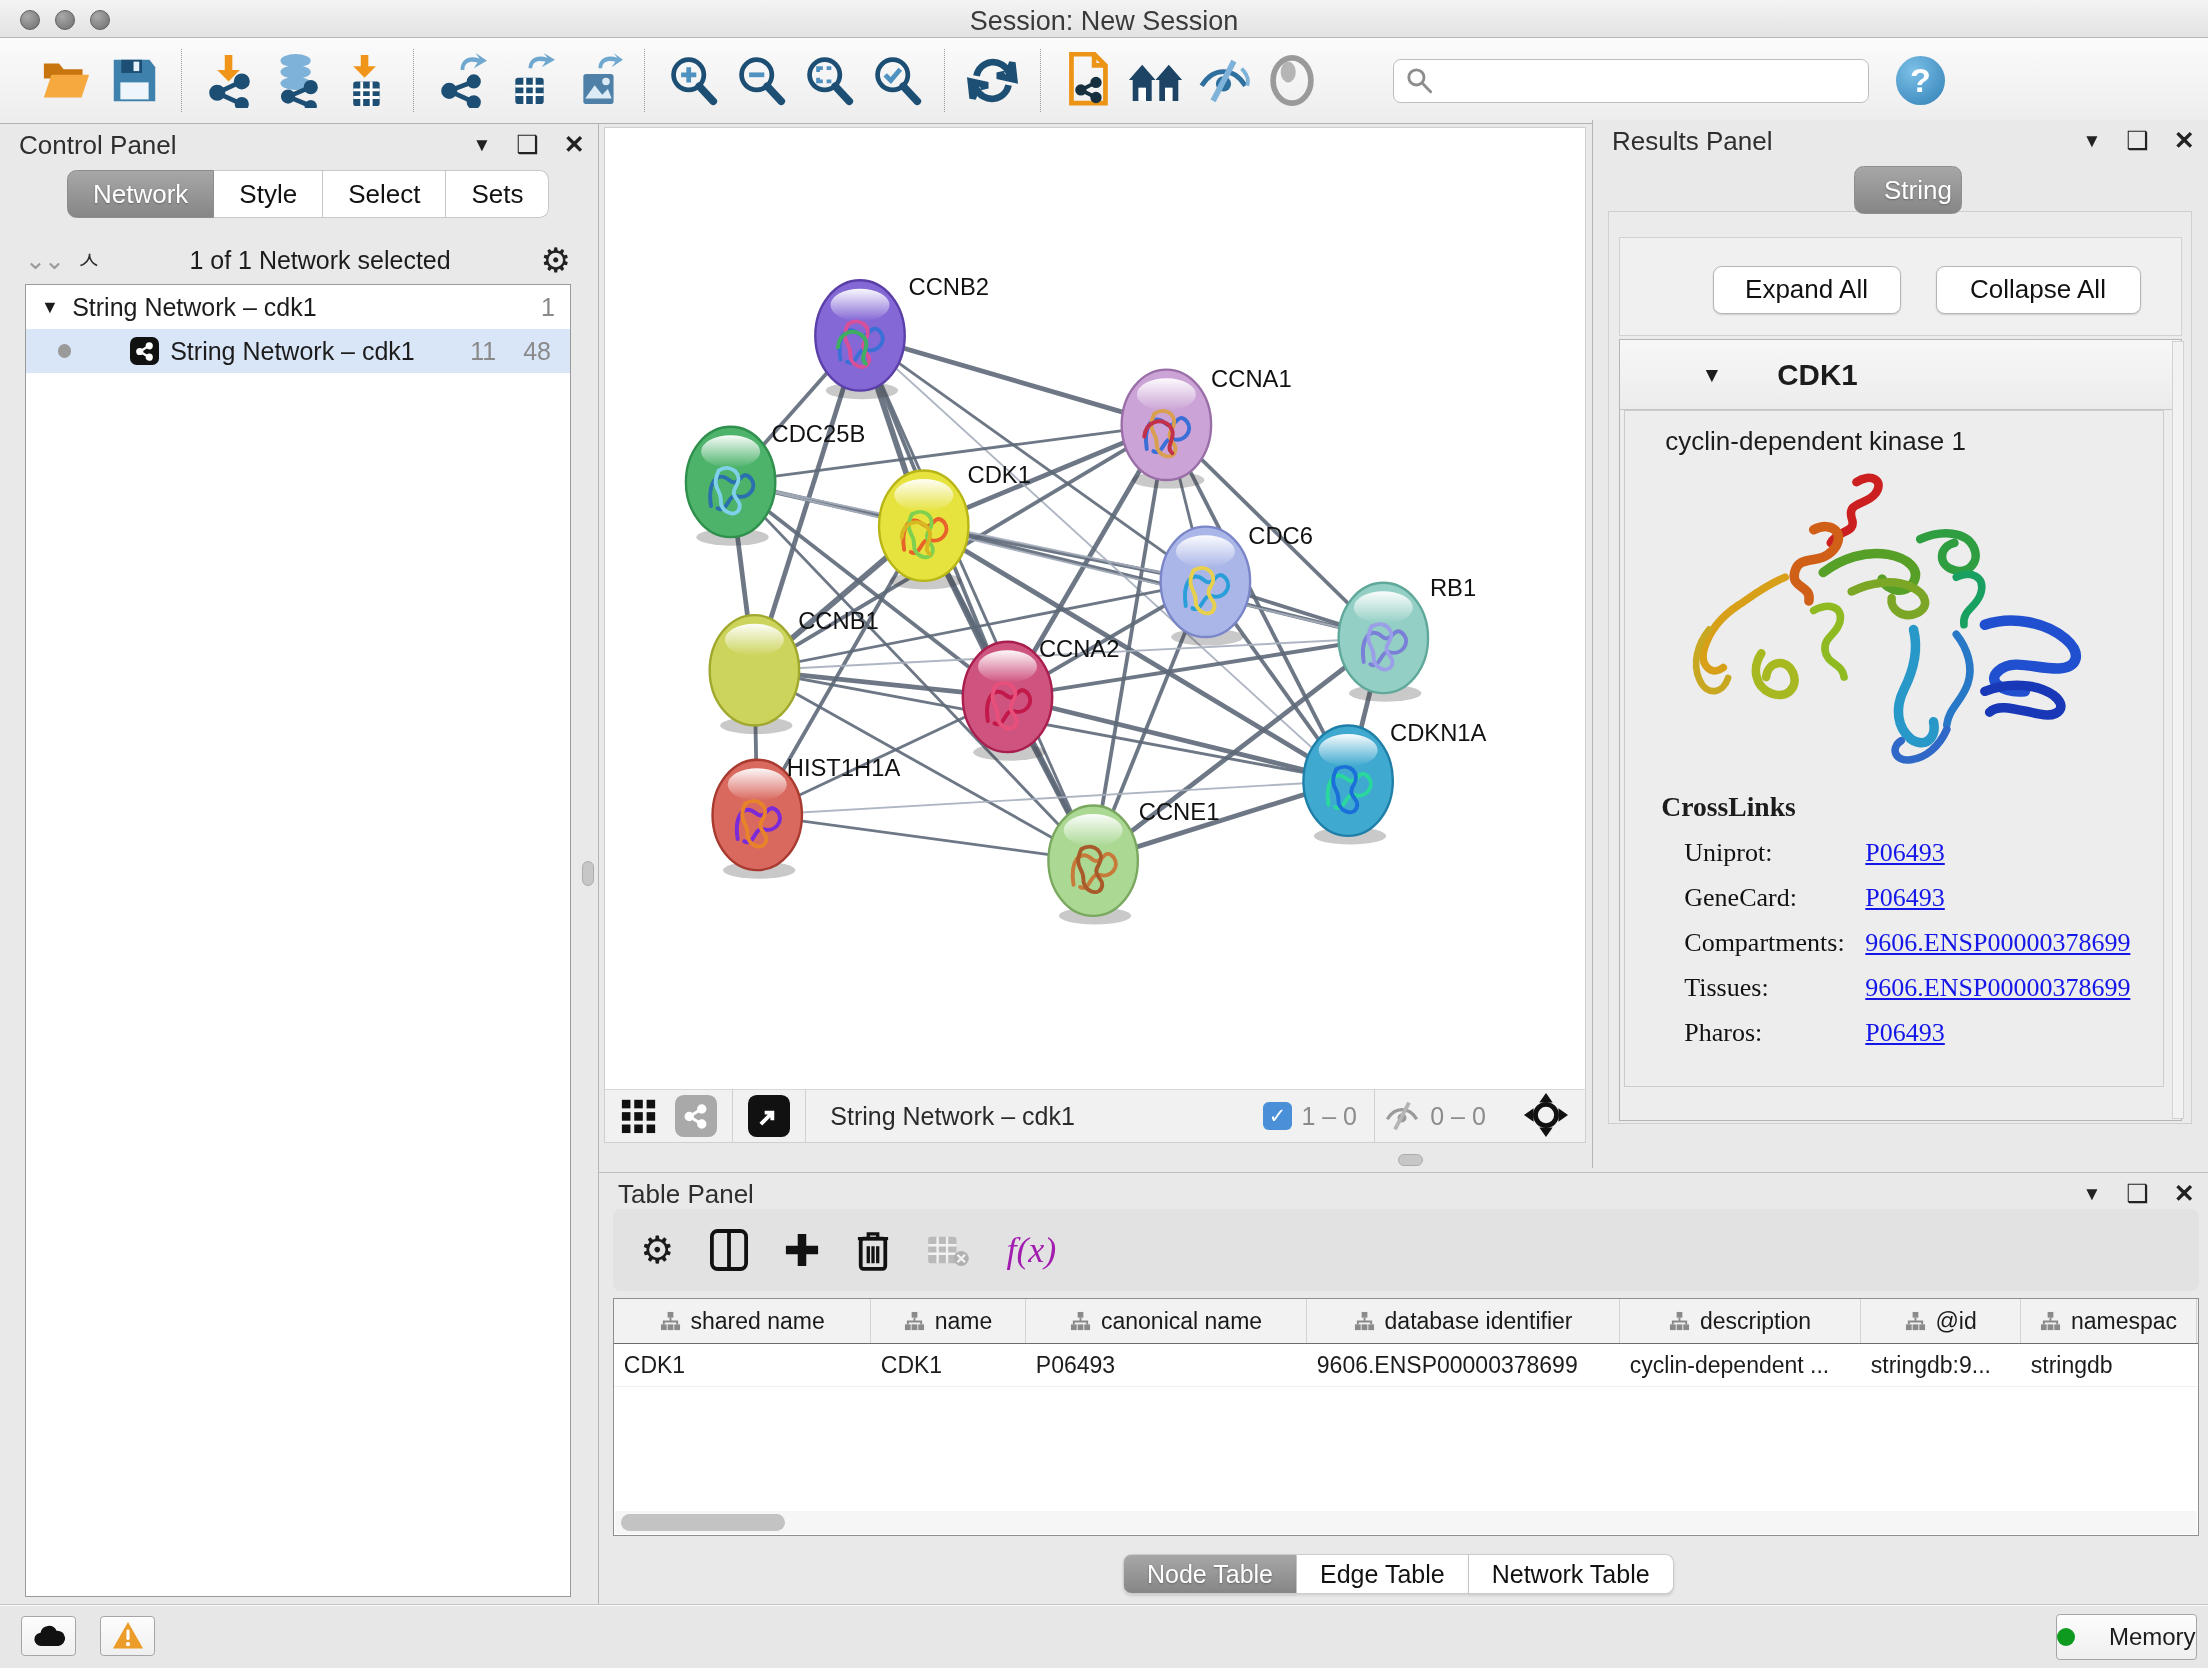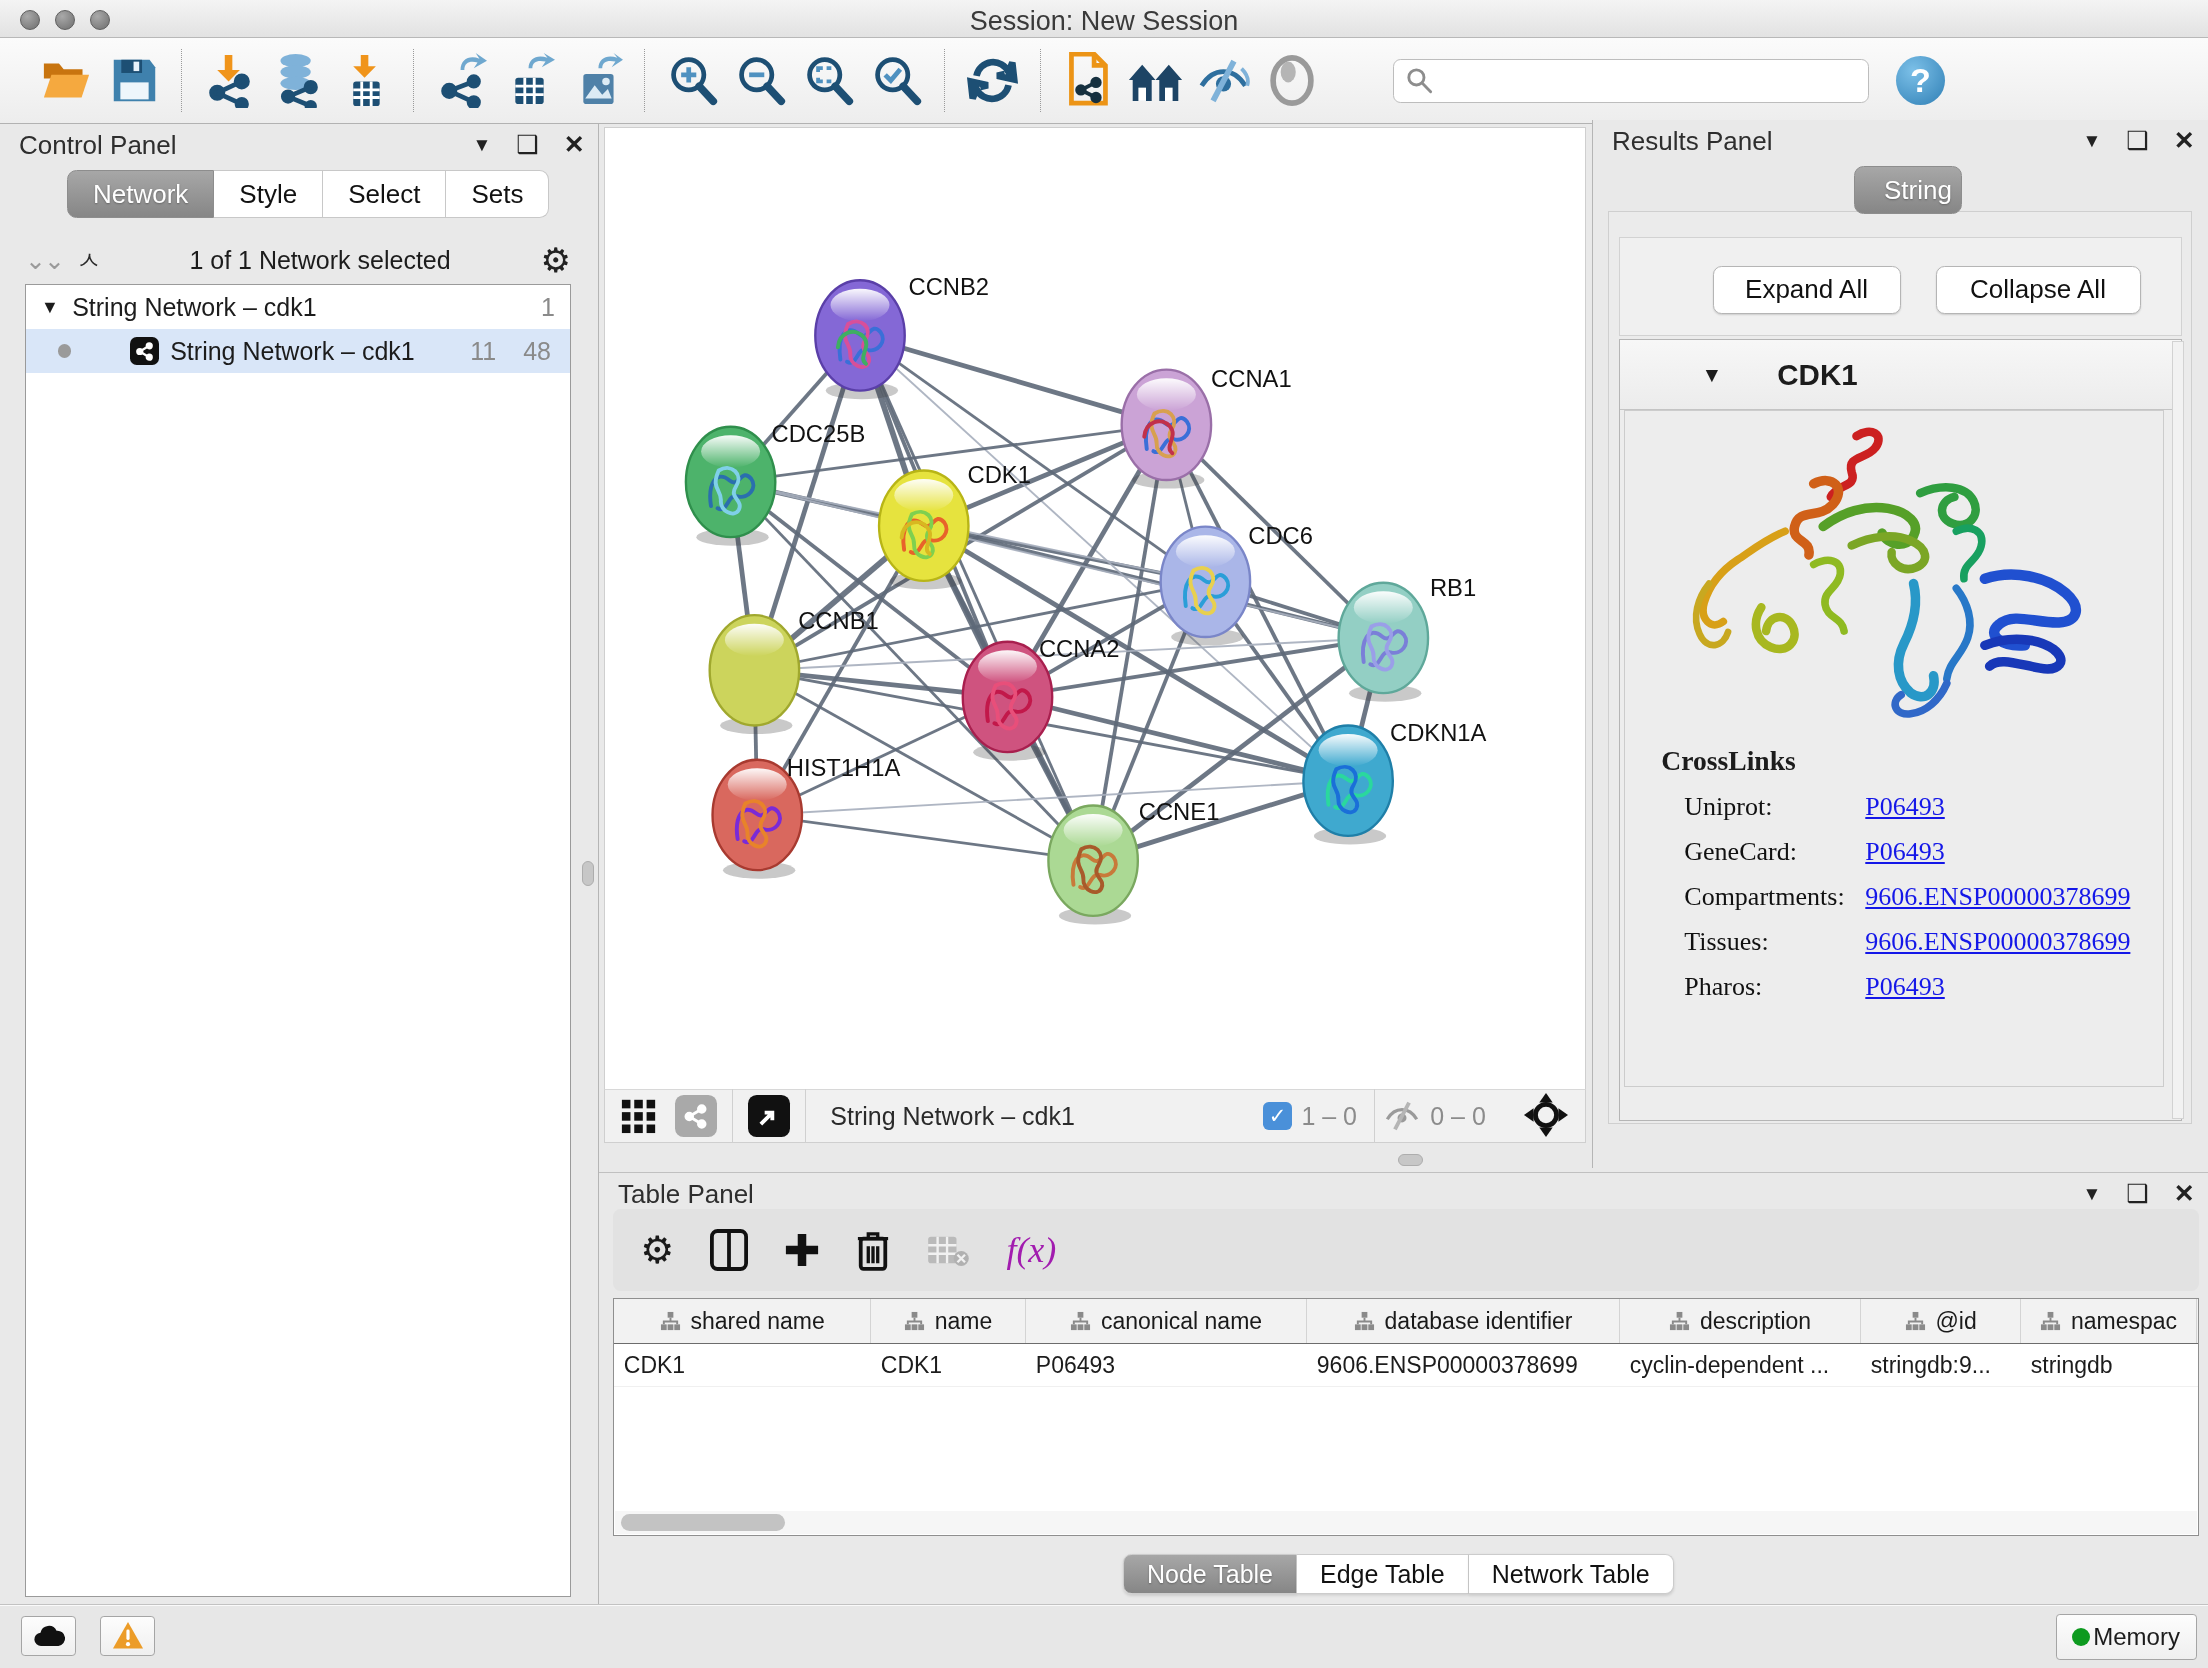--- a/index.html
+++ b/index.html
@@ -117,21 +117,21 @@
     border:1px solid #cccccc; border-left:none; color:#111; box-shadow:0 1.9px 2.9px rgba(0,0,0,0.12); }
   .tp-tab:first-child { border-left:1px solid #cccccc; border-radius:8.6px 0 0 8.6px; }
   .tp-tab:last-child { border-radius:0 8.6px 8.6px 0; }
   .tp-tab.sel { background:linear-gradient(#a7a7a7,#868686); color:#fff; text-shadow:0 1px 1.9px #666; }
   .colicon { flex:0 0 auto; }
 
   
   .sb-btn { position:absolute; top:10.5px; width:55px; height:40px; background:linear-gradient(#fdfdfd,#efefef);
     border:1px solid #a5a5a5; border-radius:3.8px; display:flex; align-items:center; justify-content:center; }
   .memory-btn { position:absolute; right:11.4px; top:8.6px; width:141px; height:46px; background:linear-gradient(#fdfdfd,#efefef);
-    border:1px solid #a5a5a5; border-radius:3.8px; display:flex; align-items:center; justify-content:center; gap:3px; font-size:24px; }
+    border:1px solid #a5a5a5; border-radius:3.8px; display:flex; align-items:center; justify-content:space-between; gap:3px; font-size:24px; }
   .memdot { width:18px; height:18px; border-radius:50%; background:#0d9a1f; }
 
   .svgicon { display:block; }
   text { font-family:"Liberation Sans", sans-serif; }
 </style>
 </head>
 <body>
 
 <div class="app">
 
@@ -579,20 +579,21 @@
       <div class="rp-btnbox">
         <div class="rp-btn" style="left:93px; width:188px;">Expand All</div>
         <div class="rp-btn" style="left:316px; width:205px;">Collapse All</div>
       </div>
       <div class="rp-protein">
         <div class="rp-phead">
           <span class="rp-ptri">▼</span>
           <span class="rp-pname">CDK1</span>
         </div>
         <div class="rp-pbody">
+          <div class="rp-desc">cyclin-dependent kinase 1</div>
           <svg width="447" height="314" viewBox="0 0 470 330" style="margin:5.7px 0 0 46px;">
             <g fill="none" stroke-linecap="round">
               <path d="M195 20 C210 10 225 18 215 32 C205 45 185 40 190 58 C196 74 175 70 168 84" stroke="#cc2020" stroke-width="9"></path>
               <path d="M150 70 C170 60 185 75 170 92 C155 108 135 95 130 115 C126 132 148 128 145 145" stroke="#d06018" stroke-width="10"></path>
               <path d="M120 120 C100 128 85 140 70 150 C52 162 40 178 35 195 C30 212 42 225 55 215" stroke="#d8a018" stroke-width="8"></path>
               <path d="M40 175 C28 190 22 210 30 228 C38 246 55 242 60 226" stroke="#c8a820" stroke-width="7"></path>
               <path d="M95 200 C85 215 88 235 105 242 C122 249 135 235 128 220 C121 205 102 208 100 225" stroke="#a8b820" stroke-width="9"></path>
               <path d="M150 155 C165 147 180 150 178 165 C176 180 160 182 162 197 C164 212 180 210 182 225" stroke="#8fba22" stroke-width="8"></path>
               <path d="M160 115 C180 100 205 92 228 96 C250 100 262 112 255 125 C248 138 228 136 222 122" stroke="#56a028" stroke-width="10"></path>
               <path d="M190 135 C210 125 235 122 252 130 C270 138 272 152 258 158 C244 164 230 154 232 142" stroke="#7ba626" stroke-width="9"></path>

